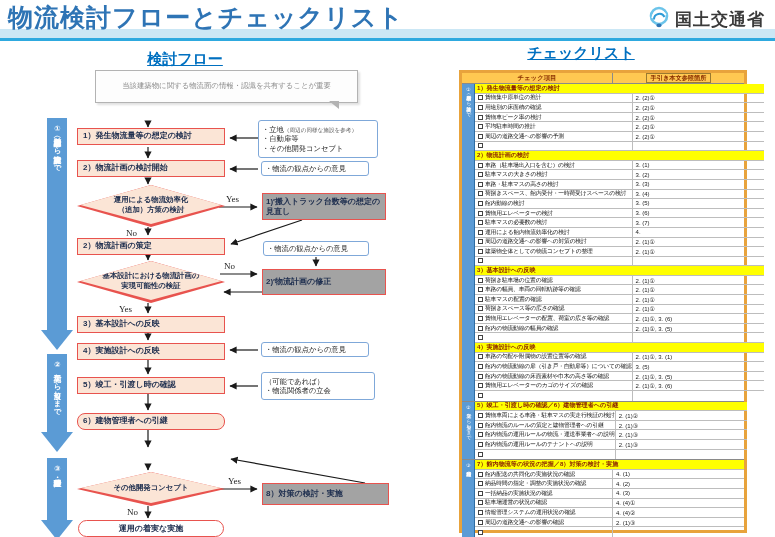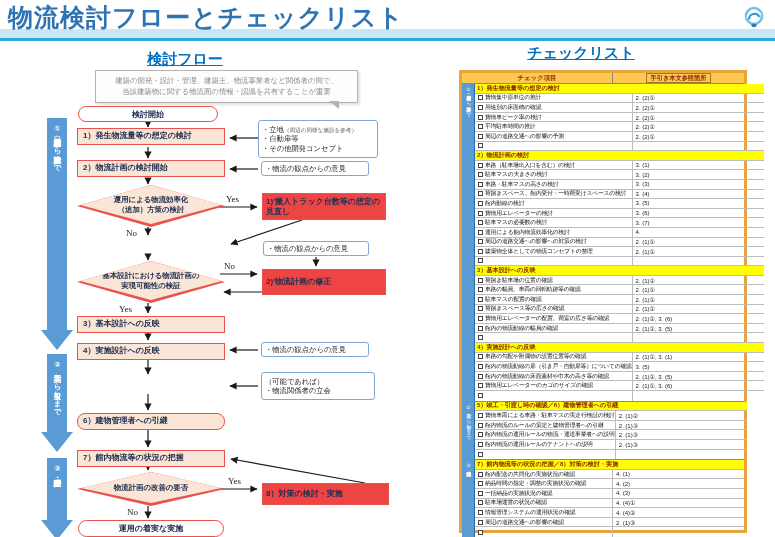--- a/index.html
+++ b/index.html
@@ -29,21 +29,21 @@
     font-size:8px; font-weight:bold; color:#203050; display:flex; align-items:center; padding-left:5px; line-height:1.1;}
   .pill  { position:absolute; background:#fff; border:1.3px solid #e8534e; border-radius:9px;
     font-size:8px; font-weight:bold; color:#203050; display:flex; align-items:center; justify-content:center; }
   .diam  { position:absolute; left:77px; width:148px;
     background:#e8534e; clip-path:polygon(50% 0,100% 50%,50% 100%,0 50%);
     display:flex; justify-content:center; }
   .diam .in { width:calc(100% - 3px); height:calc(100% - 3px); background:#fbe5d6;
     clip-path:polygon(50% 0,100% 50%,50% 100%,0 50%);
     display:flex; flex-direction:column; align-items:center; justify-content:center;
     font-size:7.4px; font-weight:bold; color:#203050; line-height:1.25; text-align:center;}
-  .sbox { position:absolute; left:262px; width:124px; background:#ef4444; border:1.3px solid #e8534e;
+  .sbox { position:absolute; left:262px; width:124px; background:#a3a3a3; border:1.3px solid #e8534e;
     font-size:8px; font-weight:bold; color:#203050; display:flex; align-items:center; padding:1px 3px; line-height:1.2;}
   .bnote { position:absolute; background:#fff; border:1px solid #7fa8d9; border-radius:3px;
     font-size:7.3px; color:#222; display:flex; flex-direction:column; justify-content:center; padding:1px 3px; line-height:1.3;}
   .bnote .sm { font-size:5.6px; color:#555; }
   .yn { position:absolute; font-size:9px; color:#222; font-family:"Liberation Serif","DejaVu Serif",serif; }
 
   .varrow { position:absolute; left:47px; width:20px; background:#5b9bd5; display:flex; justify-content:center; }
   .varrow::after { content:""; position:absolute; top:100%; left:50%; transform:translateX(-50%);
     border-left:16px solid transparent; border-right:16px solid transparent; border-top:20px solid #5b9bd5; }
   .varrow .lbl { writing-mode:vertical-rl; text-orientation:upright; color:#fff; font-size:7.5px;
@@ -83,27 +83,27 @@
   <div id="band2" class="abs"></div>
   <div id="logo" class="abs">
     <span>
       <svg width="22" height="22" viewBox="0 0 22 22">
         <circle cx="11" cy="10" r="8" fill="none" stroke="#6cc4ea" stroke-width="2.6"></circle>
         <path d="M4.5 12 A 7 7 0 0 1 17.5 9" fill="none" stroke="#ffffff" stroke-width="2.2"></path>
         <path d="M6 13.5 A 5.5 5.5 0 0 1 16.5 11" fill="none" stroke="#2e9bd6" stroke-width="2"></path>
         <ellipse cx="11" cy="19.4" rx="2.6" ry="1.8" fill="#2e75b5"></ellipse>
       </svg>
     </span>
+    <span class="name">国土交通省</span>
   </div>
 
   <div id="flow" class="abs" style="position:absolute;">
     <div class="col-head abs" style="left:110px; top:2px; width:150px;">検討フロー</div>
 
     <div class="gnote abs">
-      <div>建築の開発・設計・管理、建築主、物流事業者など関係者の間で、</div>
       <div>当該建築物に関する物流面の情報・認識を共有することが重要</div>
     </div>
 
     <div class="varrow" style="top:70px; height:212px;">
       <span class="lbl">①基本構想（計画）から実施設計まで</span>
       </div>
     <div class="varrow" style="top:306px; height:78px;">
       <span class="lbl">②施工から引渡しまで</span>
       </div>
     <div class="varrow" style="top:410px; height:62px;">
@@ -143,42 +143,42 @@
       </g>
     </svg>
 
     <div class="yn" style="left:226px; top:146px;">Yes</div>
     <div class="yn" style="left:126px; top:180px;">No</div>
     <div class="yn" style="left:224px; top:213px;">No</div>
     <div class="yn" style="left:119px; top:256px;">Yes</div>
     <div class="yn" style="left:228px; top:428px;">Yes</div>
     <div class="yn" style="left:127px; top:459px;">No</div>
 
-    <div class="pill" style="left:78px; top:58px; width:140px; height:16px;">検討開始</div>
     <div class="fbox" style="top:80px;">1）発生物流量等の想定の検討</div>
     <div class="fbox" style="top:112px;">2）物流計画の検討開始</div>
     <div class="diam" style="top:137px; height:42px;">
       <div class="in">
           <span>運用による物流効率化</span>
                       <span>（追加）方策の検討</span>
         </div>
     </div>
+    <div class="fbox" style="top:190px;">2）物流計画の策定</div>
     <div class="diam" style="top:213px; height:42px;">
       <div class="in">
           <span>基本設計における物流計画の</span>
                       <span>実現可能性の検証</span>
         </div>
     </div>
     <div class="fbox" style="top:268px;">3）基本設計への反映</div>
     <div class="fbox" style="top:295px;">4）実施設計への反映</div>
+    <div class="fbox" style="top:329px;">5）竣工・引渡し時の確認</div>
     <div class="fbox" style="top:365px;border-radius:8px;">6）建物管理者への引継</div>
-    <div class="fbox" style="top:402px;">7）館内物流等の状況の把握</div>
     <div class="diam" style="top:424px; height:34px;">
       <div class="in">
-          <span>物流計画の改善の要否</span>
+          <span>その他開発コンセプト</span>
         </div>
     </div>
     <div class="pill" style="left:78px; top:472px; width:146px; height:17px;">運用の着実な実施</div>
 
     <div class="bnote" style="left:258px; top:72px; width:120px; height:38px;">
       <div><span>・立地</span><span class="sm">（周辺の同様な施設を参考）</span></div>
       <div>・自動扉等</div>
       <div>・その他開発コンセプト</div>
     </div>
     <div class="bnote" style="left:261px; top:113px; width:108px; height:15px;">

